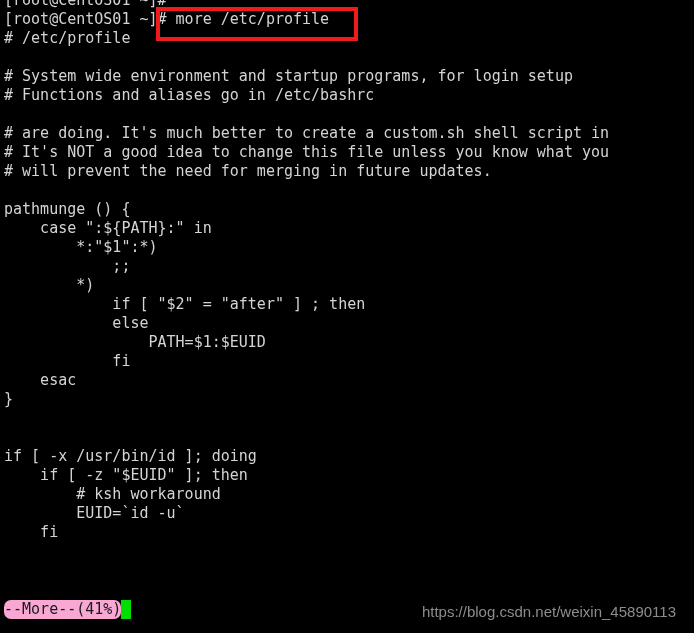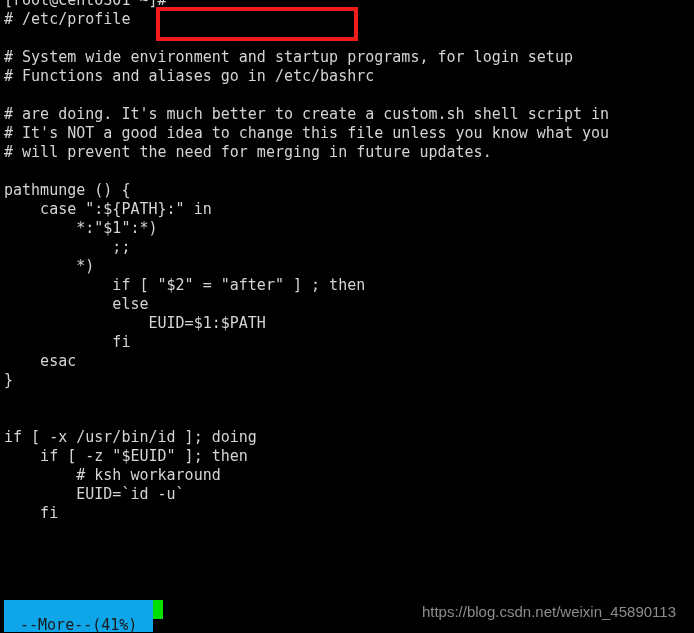--- a/index.html
+++ b/index.html
@@ -48,27 +48,28 @@
   #status-line {
     position: absolute;
     left: 4px;
     top: 600px;
     height: 19px;
     line-height: 19px;
     display: flex;
     align-items: stretch;
   }
   #more-prompt {
-    background: #0ea5e9;
+    background: #f9a8d4;
     color: #1a1a1a;
     font-size: 15px;
     line-height: 19px;
     font-family: "DejaVu Sans Mono", "Liberation Mono", monospace;
     white-space: pre;
-    padding: 16px;
+    padding: 0;
+    border-radius: 7px;
   }
   #cursor-block {
     width: 10px;
     background: #00e000;
   }
 
   
   #annotation-box {
     position: absolute;
     left: 156px;
@@ -91,37 +92,38 @@
     white-space: pre;
   }
 </style>
 </head>
 <body>
 
 <div id="terminal">
 
   <div id="screen">
     <div class="line">[root@CentOS01 ~]#</div>
+    <div class="line">[root@CentOS01 ~]# more /etc/profile</div>
     <div class="line"># /etc/profile</div>
     <div class="line blank"></div>
     <div class="line"># System wide environment and startup programs, for login setup</div>
     <div class="line"># Functions and aliases go in /etc/bashrc</div>
     <div class="line blank"></div>
     <div class="line"># are doing. It's much better to create a custom.sh shell script in</div>
     <div class="line"># It's NOT a good idea to change this file unless you know what you</div>
     <div class="line"># will prevent the need for merging in future updates.</div>
     <div class="line blank"></div>
     <div class="line">pathmunge () {</div>
     <div class="line">    case ":${PATH}:" in</div>
     <div class="line">        *:"$1":*)</div>
     <div class="line">            ;;</div>
     <div class="line">        *)</div>
     <div class="line">            if [ "$2" = "after" ] ; then</div>
     <div class="line">            else</div>
-    <div class="line">                EUID=$1:$PATH</div>
+    <div class="line">                PATH=$1:$EUID</div>
     <div class="line">            fi</div>
     <div class="line">    esac</div>
     <div class="line">}</div>
     <div class="line blank"></div>
     <div class="line blank"></div>
     <div class="line">if [ -x /usr/bin/id ]; doing</div>
     <div class="line">    if [ -z "$EUID" ]; then</div>
     <div class="line">        # ksh workaround</div>
     <div class="line">        EUID=`id -u`</div>
     <div class="line">    fi</div>

